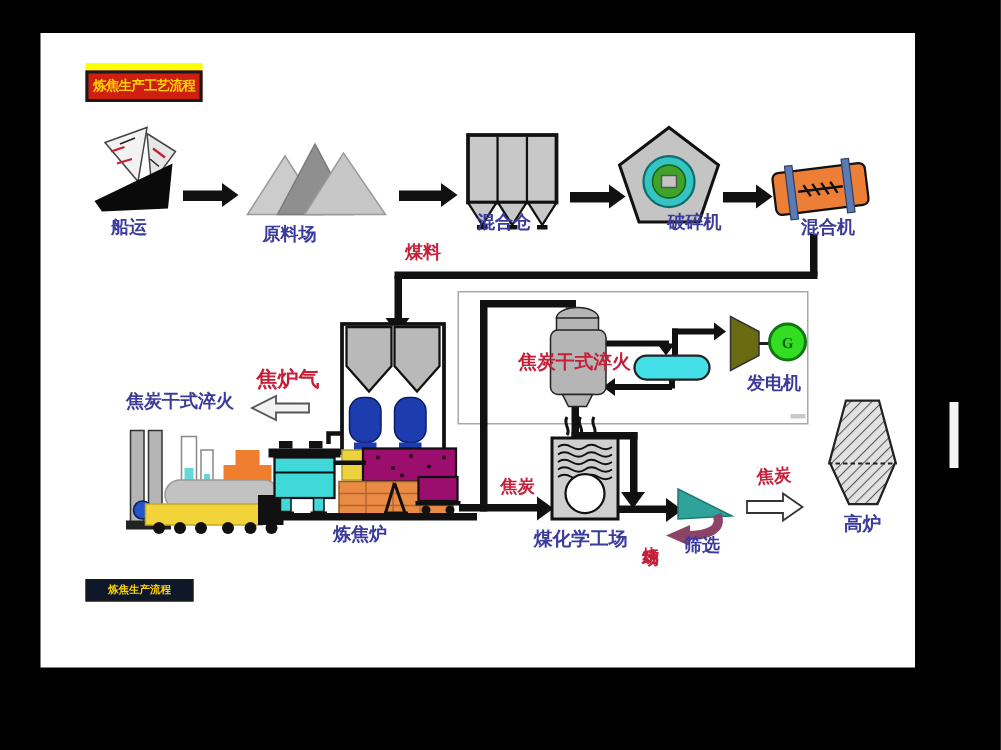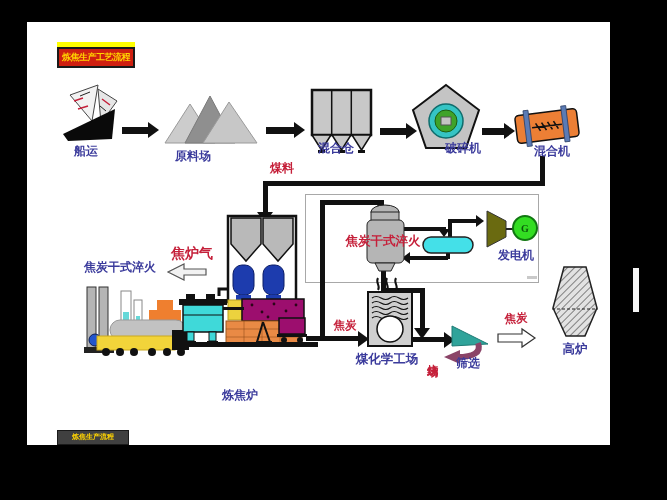--- a/index.html
+++ b/index.html
@@ -26,23 +26,23 @@
   .lbl{position:absolute;font-weight:bold;color:#3b3b9c;font-size:12px;line-height:1.15;
        text-align:center;z-index:4;white-space:nowrap;}
   .red{color:#c5203a;}
   .vert{writing-mode:vertical-rl;text-orientation:upright;letter-spacing:1px;white-space:normal;}
 
   .title-badge{position:absolute;left:57px;top:47px;width:74px;height:17px;background:#cf1f10;
        border:2px solid #1a1a1a;color:#ffd400;font-weight:bold;font-size:9px;line-height:17px;
        text-align:center;z-index:4;letter-spacing:-0.5px;}
   .title-strip{position:absolute;left:57px;top:42px;width:78px;height:5px;background:#ffff00;z-index:4;}
 
-  .foot-badge{position:absolute;left:57px;top:386px;width:70px;height:13px;background:#404040;
+  .foot-badge{position:absolute;left:57px;top:386px;width:70px;height:13px;background:#0f172a;
        border:1px solid #1a1a1a;color:#ffd400;font-weight:bold;font-size:7px;line-height:12px;
-       text-align:center;z-index:4;white-space:nowrap;margin-top:44px;}
+       text-align:center;z-index:4;white-space:nowrap;}
   .foot-note{position:absolute;left:133px;top:388px;width:256px;color:#111;font-size:7px;
        letter-spacing:-0.3px;z-index:4;white-space:nowrap;}
 
   svg.icons{position:absolute;left:0;top:0;z-index:3;pointer-events:none;}
 </style>
 </head>
 <body>
 
 <div class="screen">
   <div class="canvas"></div>
@@ -252,21 +252,21 @@
   </svg>
 
   <div class="lbl" style="left:60px;top:145px;width:52px;">船运</div>
   <div class="lbl" style="left:163px;top:150px;width:60px;">原料场</div>
   <div class="lbl" style="left:305px;top:142px;width:62px;">混合仓</div>
   <div class="lbl" style="left:432px;top:142px;width:62px;">破碎机</div>
   <div class="lbl" style="left:521px;top:145px;width:62px;">混合机</div>
   <div class="lbl red" style="left:262px;top:162px;width:40px;">煤料</div>
   <div class="lbl red" style="left:168px;top:246px;width:48px;font-size:14px;">焦炉气</div>
   <div class="lbl" style="left:78px;top:261px;width:84px;">焦炭干式淬火</div>
-  <div class="lbl" style="left:214px;top:350px;width:52px;margin-top:39px;">炼焦炉</div>
+  <div class="lbl" style="left:214px;top:350px;width:52px;">炼焦炉</div>
   <div class="lbl red" style="left:336px;top:234px;width:94px;font-size:12.5px;">焦炭干式淬火</div>
   <div class="lbl" style="left:492px;top:249px;width:48px;">发电机</div>
   <div class="lbl red" style="left:330px;top:319px;width:30px;font-size:11.5px;">焦炭</div>
   <div class="lbl" style="left:352px;top:352px;width:70px;font-size:12.5px;">煤化学工场</div>
   <div class="lbl red vert" style="left:426px;top:330px;height:52px;font-size:11px;">烧结场</div>
   <div class="lbl" style="left:450px;top:357px;width:36px;">筛选</div>
   <div class="lbl red" style="left:499px;top:312px;width:34px;font-size:11.5px;transform:rotate(-4deg);">焦炭</div>
   <div class="lbl" style="left:554px;top:342px;width:42px;font-size:12.5px;">高炉</div>
 
   <div class="foot-badge">炼焦生产流程</div>

